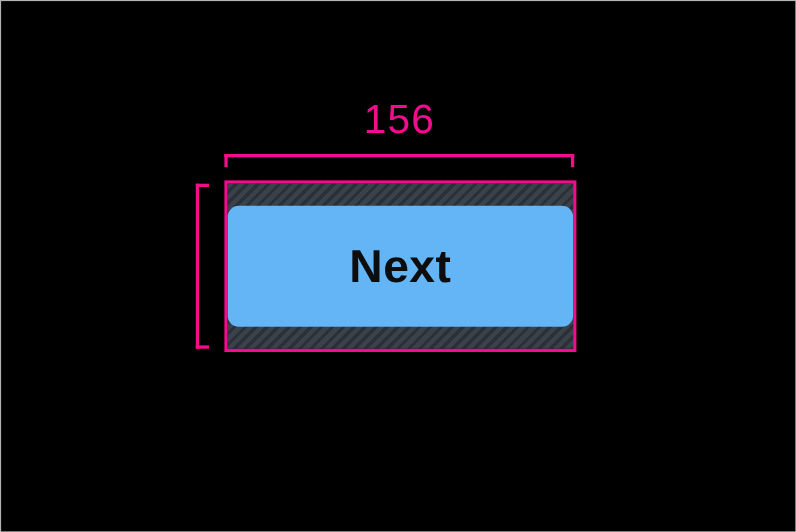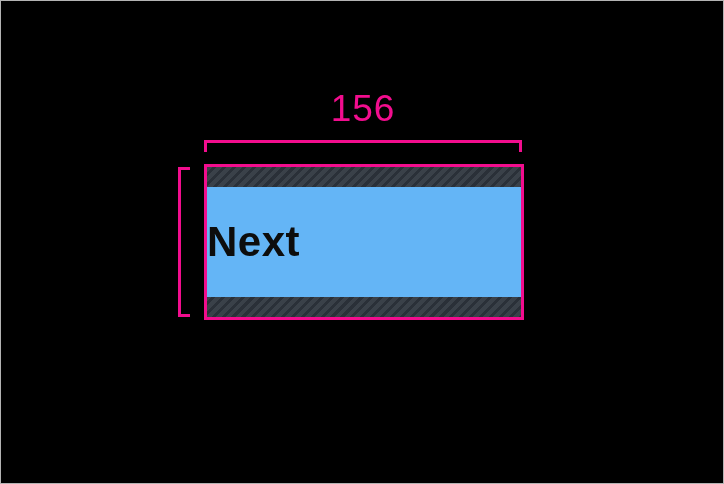--- a/index.html
+++ b/index.html
@@ -77,29 +77,30 @@
       var(--hatch-stripe, #2A3038) 7px
     );
   }
   .next-btn {
     position: absolute;
     left: 0;
     right: 0;
     top: 20px;
     height: 110px;
     border: none;
-    border-radius: 0;
+    border-radius: 10px;
     background: var(--button-blue, #64B5F6);
     color: var(--button-text, #0D0D0D);
     font-family: "Liberation Sans", sans-serif;
     font-size: 42px;
     font-weight: 700;
     letter-spacing: 0.5px;
     display: flex;
     align-items: center;
+    justify-content: center;
     padding: 0;
     cursor: pointer;
   }
 </style>
 </head>
 <body>
 
 <div class="canvas">
 
   <div class="dim-label width">156</div>

